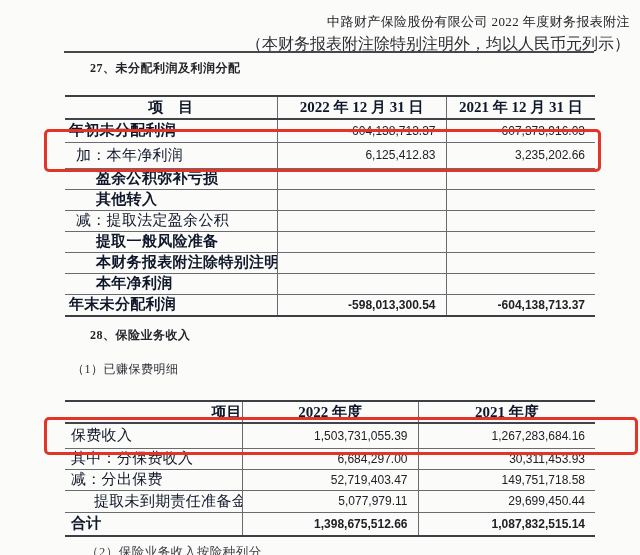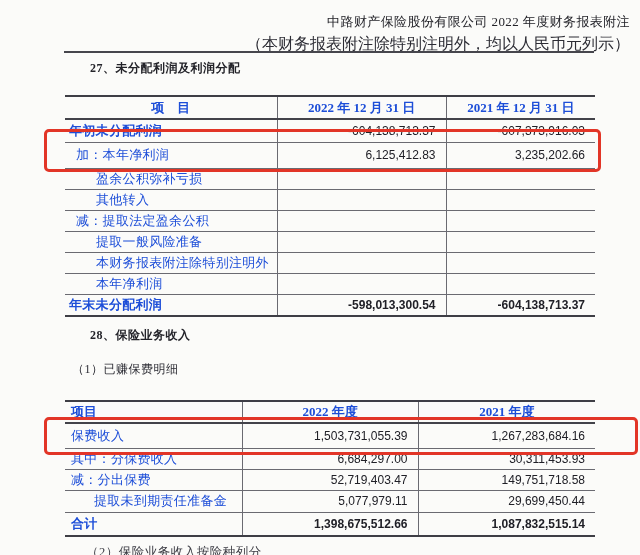--- a/index.html
+++ b/index.html
@@ -18,30 +18,30 @@
   
   .sec-title {position:absolute; font-size:12px; font-weight:bold; letter-spacing:0.5px; color:#232329;}
   .sec27 {left:90px; top:60px;}
   .sec28 {left:90px; top:327px;}
   .sub-title {position:absolute; left:72px; top:361px; font-size:12px; letter-spacing:0.5px; color:#2c2c34;}
 
   
   table {border-collapse:collapse; table-layout:fixed;}
   .t1 {position:absolute; left:65px; top:95px; width:530px; border-top:2px solid #3e3e45;}
   .t2 {position:absolute; left:65px; top:400px; width:530px; border-top:2px solid #3e3e45;}
-  th, td {padding:0; font-size:13px; font-weight:normal; overflow:hidden; white-space:nowrap; vertical-align:middle; color:#1d4ed8;}
+  th, td {padding:0; font-size:15px; font-weight:normal; overflow:hidden; white-space:nowrap; vertical-align:middle; color:#0f172a;}
   th {font-weight:bold; text-align:center; border-bottom:2px solid #43434a;}
   td {border-bottom:1px solid #6a6a71;}
   tr:last-child td {border-bottom:2px solid #3e3e45;}
   .c1, .c2 {border-right:1px solid #6a6a71;}
   .lbl {text-align:left; padding-left:4px; letter-spacing:0.3px;}
   .num {text-align:right; padding-right:10px; font-family:"Liberation Sans","DejaVu Sans",sans-serif; font-size:12px; color:#202027;}
-  .th-item-left {text-align:left; padding-left:6px;}
+  .th-item-left {text-align:right; padding-left:6px;}
   .ind1 {padding-left:11px;}
-  .ind2 {padding-left:31px;}
+  .ind2 {padding-left:31px;font-weight:bold;}
   .ind2b {padding-left:29px;}
   .b {font-weight:bold;}
 
   
   .red-box {position:absolute; border:3px solid #e23527; border-radius:5px; pointer-events:none; background:transparent;}
   .box1 {left:44px; top:129px; width:551px; height:37px;}
   .box2 {left:44px; top:417px; width:588px; height:32px;}
 
   
   .cutoff {position:absolute; left:86px; top:544px; font-size:12.5px; letter-spacing:0.5px; color:#3a3a42;}

